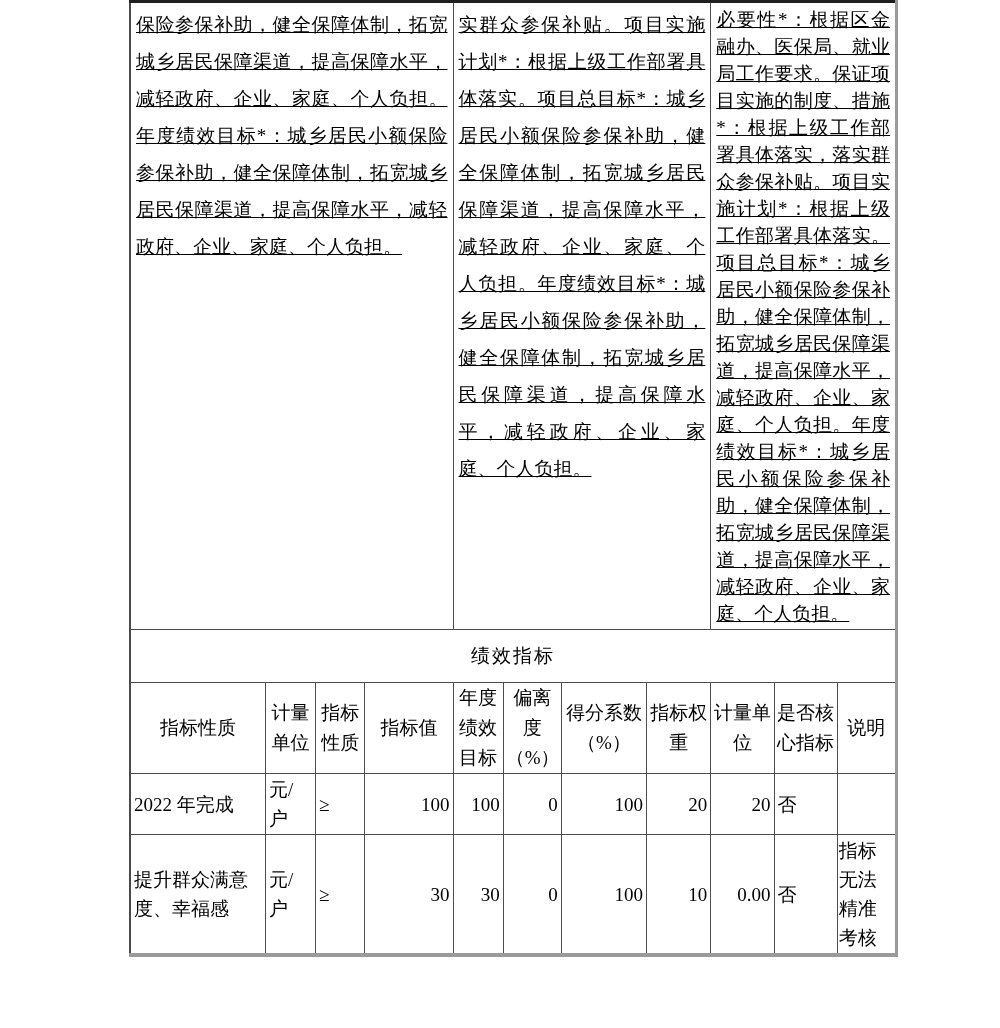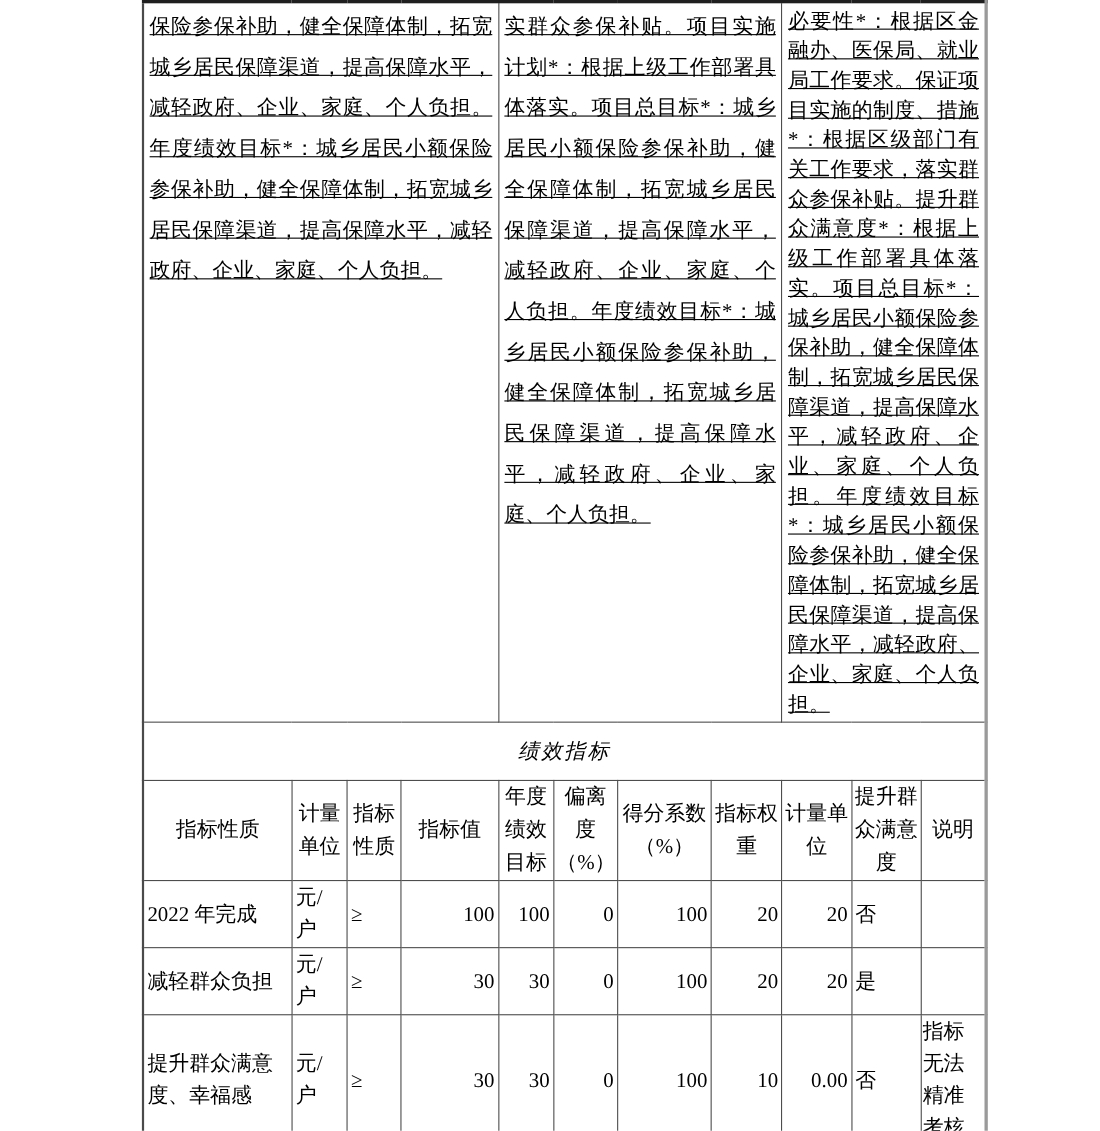--- a/index.html
+++ b/index.html
@@ -45,21 +45,20 @@
   td.goal-cell.compact {
     line-height: 27px;
   }
   
   td.section-title-cell {
     height: 52px;
     text-align: center;
     vertical-align: middle;
     padding: 0;
     letter-spacing: 2px;
-    font-style: italic;
   }
   
   td.col-header {
     height: 90px;
     text-align: center;
     vertical-align: middle;
     line-height: 30px;
     padding: 0 2px;
     font-weight: normal;
   }
@@ -91,63 +90,50 @@
     <col style="width:85px">
     <col style="width:64px">
     <col style="width:63px">
     <col style="width:63px">
     <col style="width:59px">
   </colgroup>
   <tbody>
     <tr>
       <td class="goal-cell" colspan="4">保险参保补助，健全保障体制，拓宽城乡居民保障渠道，提高保障水平，减轻政府、企业、家庭、个人负担。年度绩效目标*：城乡居民小额保险参保补助，健全保障体制，拓宽城乡居民保障渠道，提高保障水平，减轻政府、企业、家庭、个人负担。</td>
       <td class="goal-cell" colspan="4">实群众参保补贴。项目实施计划*：根据上级工作部署具体落实。项目总目标*：城乡居民小额保险参保补助，健全保障体制，拓宽城乡居民保障渠道，提高保障水平，减轻政府、企业、家庭、个人负担。年度绩效目标*：城乡居民小额保险参保补助，健全保障体制，拓宽城乡居民保障渠道，提高保障水平，减轻政府、企业、家庭、个人负担。</td>
-      <td class="goal-cell compact" colspan="3">必要性*：根据区金融办、医保局、就业局工作要求。保证项目实施的制度、措施*：根据区级部门有关工作要求，落实群众参保补贴。提升群众满意度*：根据上级工作部署具体落实。项目总目标*：城乡居民小额保险参保补助，健全保障体制，拓宽城乡居民保障渠道，提高保障水平，减轻政府、企业、家庭、个人负担。年度绩效目标*：城乡居民小额保险参保补助，健全保障体制，拓宽城乡居民保障渠道，提高保障水平，减轻政府、企业、家庭、个人负担。</td>
+      <td class="goal-cell compact" colspan="3">必要性*：根据区金融办、医保局、就业局工作要求。保证项目实施的制度、措施*：根据上级工作部署具体落实，落实群众参保补贴。项目实施计划*：根据上级工作部署具体落实。项目总目标*：城乡居民小额保险参保补助，健全保障体制，拓宽城乡居民保障渠道，提高保障水平，减轻政府、企业、家庭、个人负担。年度绩效目标*：城乡居民小额保险参保补助，健全保障体制，拓宽城乡居民保障渠道，提高保障水平，减轻政府、企业、家庭、个人负担。</td>
     </tr>
     <tr>
       <td class="section-title-cell" colspan="11">绩效指标</td>
     </tr>
     <tr>
       <td class="col-header">指标性质</td>
       <td class="col-header">计量单位</td>
       <td class="col-header">指标性质</td>
       <td class="col-header">指标值</td>
       <td class="col-header">年度绩效目标</td>
       <td class="col-header">偏离度（%）</td>
       <td class="col-header">得分系数（%）</td>
       <td class="col-header">指标权重</td>
       <td class="col-header">计量单位</td>
-      <td class="col-header">提升群众满意度</td>
+      <td class="col-header">是否核心指标</td>
       <td class="col-header">说明</td>
     </tr>
 
       <tr style="height: 43px; margin-top: 19px;">
         <td class="data-cell">2022 年完成</td>
         <td class="data-cell">元/户</td>
         <td class="data-cell">≥</td>
         <td class="data-cell num">100</td>
         <td class="data-cell num">100</td>
         <td class="data-cell num">0</td>
         <td class="data-cell num">100</td>
         <td class="data-cell num">20</td>
         <td class="data-cell num">20</td>
         <td class="data-cell">否</td>
-        <td class="data-cell note"></td>
-      </tr>
-      <tr style="height: 43px;">
-        <td class="data-cell">减轻群众负担</td>
-        <td class="data-cell">元/户</td>
-        <td class="data-cell">≥</td>
-        <td class="data-cell num">30</td>
-        <td class="data-cell num">30</td>
-        <td class="data-cell num">0</td>
-        <td class="data-cell num">100</td>
-        <td class="data-cell num">20</td>
-        <td class="data-cell num">20</td>
-        <td class="data-cell">是</td>
         <td class="data-cell note"></td>
       </tr>
       <tr style="height: 86px;">
         <td class="data-cell">提升群众满意度、幸福感</td>
         <td class="data-cell">元/户</td>
         <td class="data-cell">≥</td>
         <td class="data-cell num">30</td>
         <td class="data-cell num">30</td>
         <td class="data-cell num">0</td>
         <td class="data-cell num">100</td>

